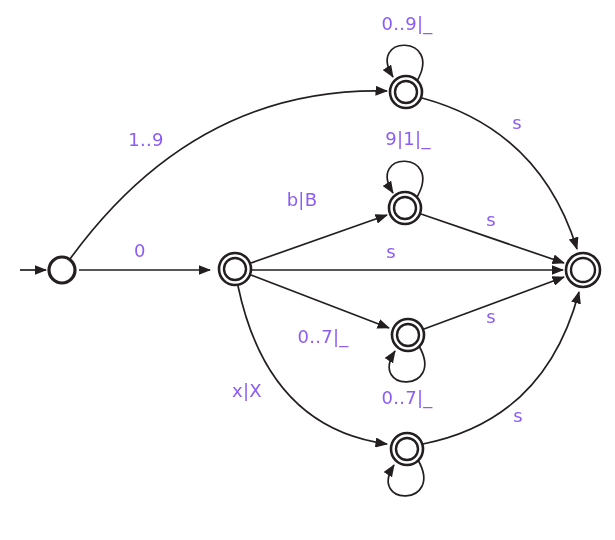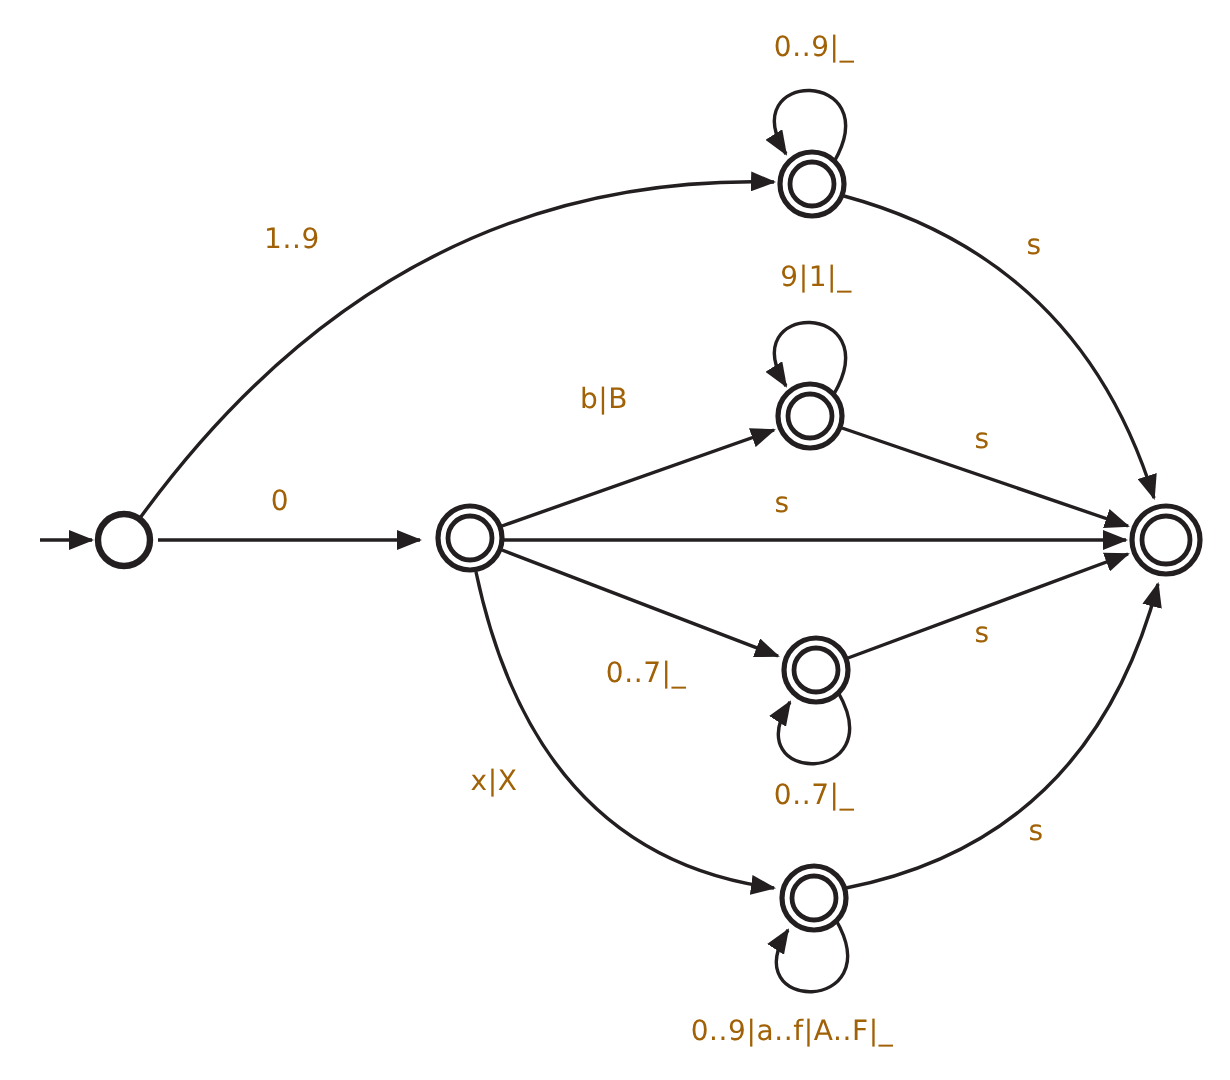--- a/index.html
+++ b/index.html
@@ -7,21 +7,21 @@
     position:relative; width:615px; height:540px; background:#ffffff;
     font-family:"DejaVu Sans", sans-serif; overflow:hidden;
   }
   .figure svg { position:absolute; left:0; top:0; }
   .edge { fill:none; stroke:#231f20; stroke-width:1.7; }
   .state { fill:#ffffff; stroke:#231f20; stroke-width:2.6; }
   .state-inner { fill:none; stroke:#231f20; stroke-width:2.4; }
   .state-start { fill:#ffffff; stroke:#231f20; stroke-width:3.2; }
   .lbl {
     position:absolute; transform:translate(-50%,-50%);
-    font-size:14px; line-height:1; color:#a16207;
+    font-size:18px; line-height:1; color:#8b5cf6;
     white-space:nowrap; letter-spacing:0.3px; user-select:none;
   }
 </style>
 </head>
 <body>
 
 <div class="figure">
 
   <svg width="615" height="540" viewBox="0 0 615 540">
     <defs>
@@ -64,28 +64,27 @@
       <circle class="state-inner" cx="408" cy="335" r="11"></circle>
 
       <circle class="state" cx="407" cy="449" r="16"></circle>
       <circle class="state-inner" cx="407" cy="449" r="11"></circle>
 
       <circle class="state" cx="583" cy="270" r="17"></circle>
       <circle class="state-inner" cx="583" cy="270" r="12"></circle>
     </g>
   </svg>
 
-  <div class="lbl" style="left:146px; top:120px;">1..9</div>
+  <div class="lbl" style="left:146px; top:140px;">1..9</div>
   <div class="lbl" style="left:140px; top:251px;">0</div>
   <div class="lbl" style="left:407px; top:24px;">0..9|_</div>
   <div class="lbl" style="left:302px; top:200px;">b|B</div>
   <div class="lbl" style="left:408px; top:139px;">9|1|_</div>
   <div class="lbl" style="left:391px; top:252px;">s</div>
   <div class="lbl" style="left:323px; top:337px;">0..7|_</div>
   <div class="lbl" style="left:407px; top:398px;">0..7|_</div>
   <div class="lbl" style="left:247px; top:391px;">x|X</div>
-  <div class="lbl" style="left:396px; top:516px;">0..9|a..f|A..F|_</div>
   <div class="lbl" style="left:517px; top:123px;">s</div>
   <div class="lbl" style="left:491px; top:220px;">s</div>
   <div class="lbl" style="left:491px; top:317px;">s</div>
   <div class="lbl" style="left:518px; top:416px;">s</div>
 
 </div>
 
 </body></html>

